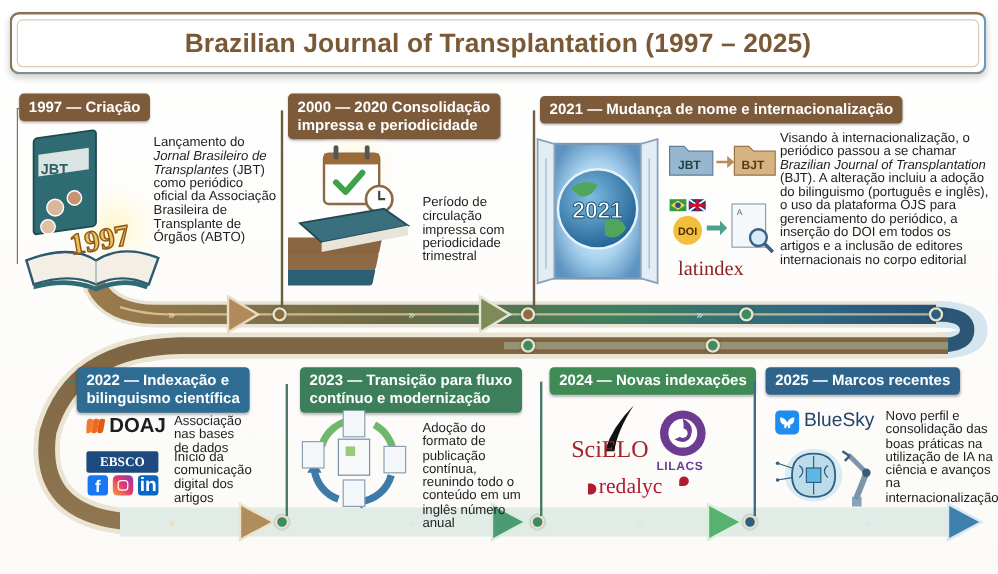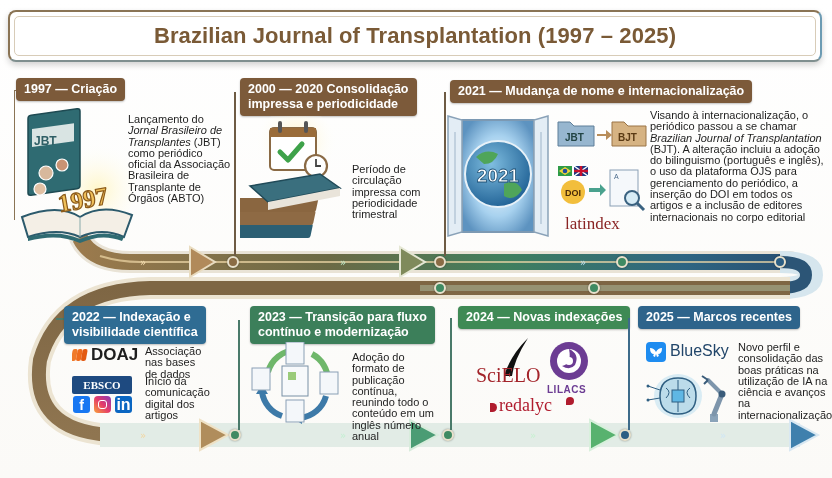--- a/index.html
+++ b/index.html
@@ -222,21 +222,21 @@
     <line x1="81" y1="39" x2="88" y2="46" stroke="#3a6280" stroke-width="3"></line>
   </svg>
   <div class="logo-text" style="left:565px;top:214px;font-size:17px;color:#8a2424;">latindex</div>
   <div class="desc" style="left:650px;top:110px;width:176px;">
     <span>Visando à internacionalização, o periódico passou a se chamar </span><i>Brazilian Journal of Transplantation</i><span> (BJT). A alteração incluiu a adoção do bilinguismo (português e inglês), o uso da plataforma OJS para gerenciamento do periódico, a inserção do DOI em todos os artigos e a inclusão de editores internacionais no corpo editorial</span>
   </div>
 
   <div class="connector teal" style="left:56px;top:318px;width:10px;height:1.5px;"></div>
   <div class="tag blue" style="left:64px;top:306px;">
     <div>2022 — Indexação e</div>
-    <div>visibilidade científica</div>
+    <div>bilinguismo científica</div>
   </div>
 
   <svg class="ico" style="left:72px;top:348px" width="18" height="14" viewBox="0 0 18 14">
     <rect x="1" y="1" width="5" height="12" rx="2" fill="#f07a2a" transform="skewX(-10)"></rect>
     <rect x="6" y="1" width="5" height="12" rx="2" fill="#ee6b1d" transform="skewX(-10)"></rect>
     <rect x="11" y="1" width="5" height="12" rx="2" fill="#e35a12" transform="skewX(-10)"></rect>
   </svg>
   <div style="position:absolute;left:91px;top:345px;font-size:17px;font-weight:bold;color:#1e1e1e;">DOAJ</div>
   <div class="desc" style="left:145px;top:346px;width:62px;">Associação nas bases de dados</div>
 

